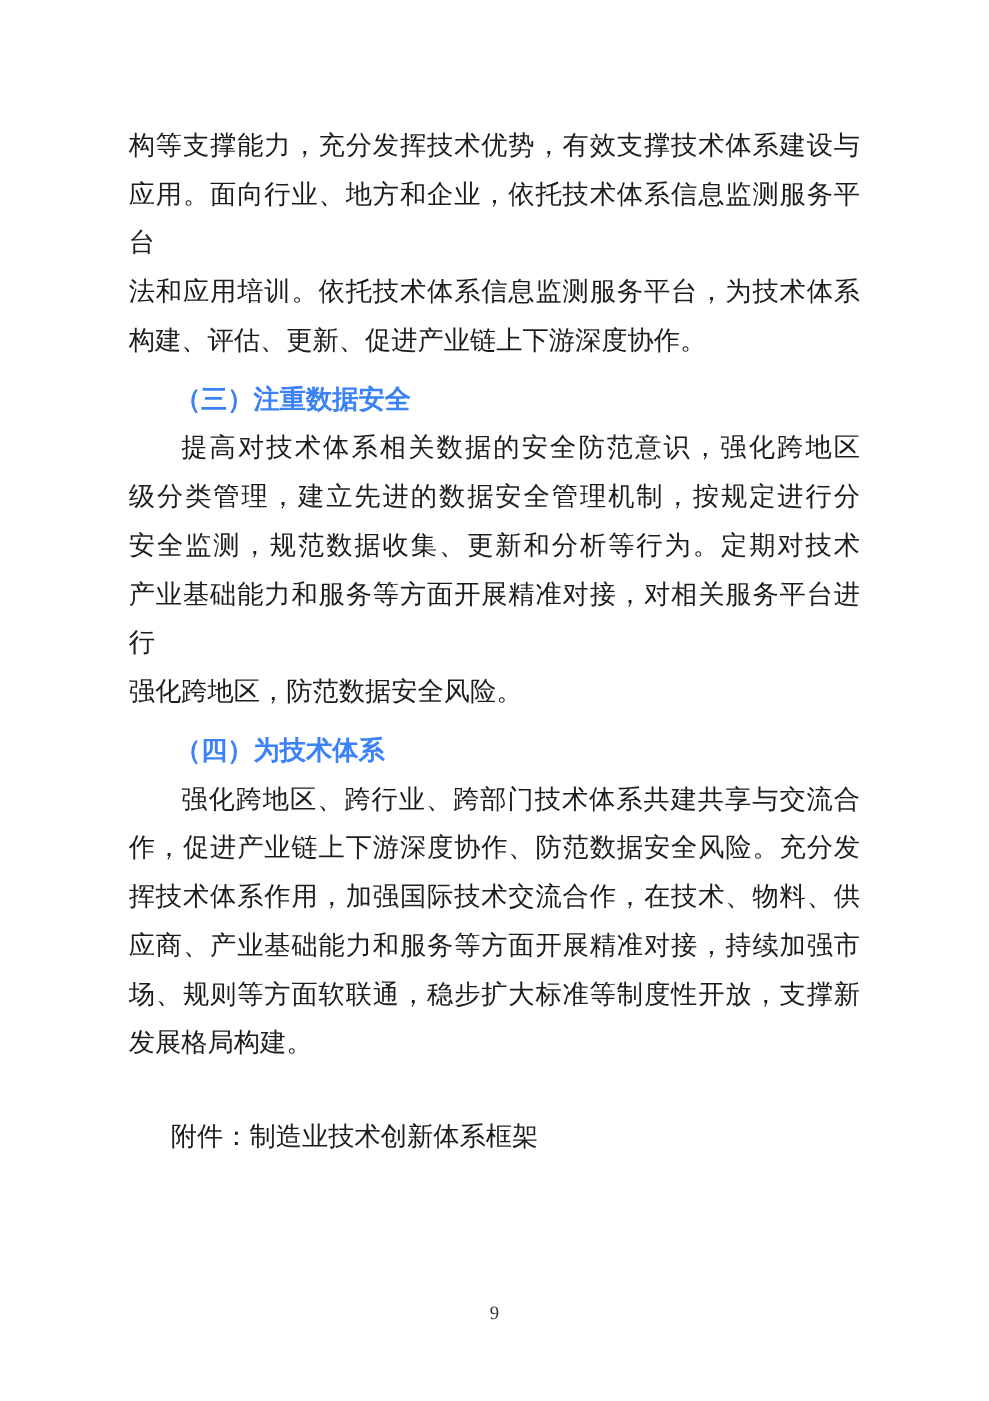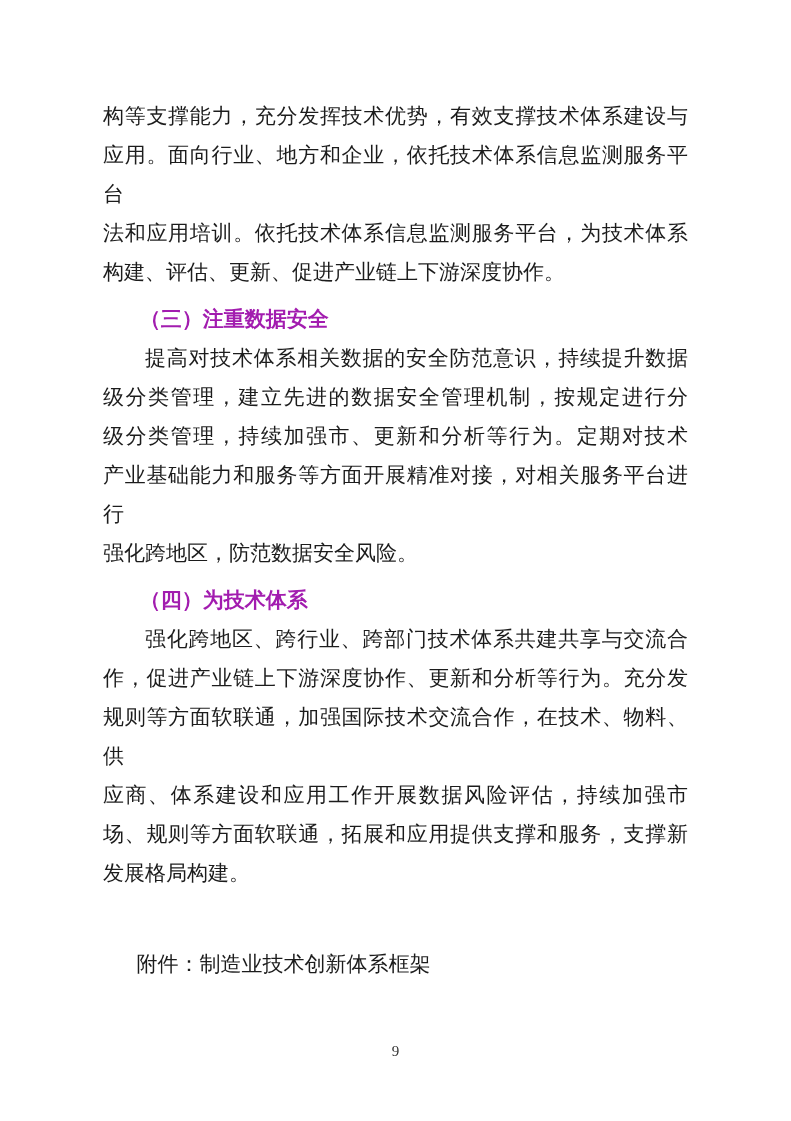--- a/index.html
+++ b/index.html
@@ -35,24 +35,24 @@
     text-align: justify;
     text-align-last: justify;
   }
   .indent {
     text-indent: 2em;
   }
   .heading {
     font-weight: bold;
     text-indent: 1.75em;
     margin-top: 8px;
-    color: #a21caf;
+    color: #3b82f6;
   }
   .attach {
-    margin-top: 52px;
+    margin-top: 36px;
     text-indent: 1.6em;
   }
   .page-number {
     position: absolute;
     left: 0;
     right: 0;
     top: 1041px;
     text-align: center;
     font-size: 15px;
     line-height: 20px;
@@ -63,28 +63,28 @@
 </head>
 <body>
 
 <div class="page">
   <div class="content">
       <div class="line just">构等支撑能力，充分发挥技术优势，有效支撑技术体系建设与</div>
       <div class="line just">应用。面向行业、地方和企业，依托技术体系信息监测服务平台</div>
       <div class="line just">法和应用培训。依托技术体系信息监测服务平台，为技术体系</div>
       <div class="line">构建、评估、更新、促进产业链上下游深度协作。</div>
       <div class="line heading">（三）注重数据安全</div>
-      <div class="line just indent">提高对技术体系相关数据的安全防范意识，持续提升数据</div>
+      <div class="line just indent">提高对技术体系相关数据的安全防范意识，强化跨地区</div>
       <div class="line just">级分类管理，建立先进的数据安全管理机制，按规定进行分</div>
-      <div class="line just">级分类管理，持续加强市、更新和分析等行为。定期对技术</div>
+      <div class="line just">安全监测，规范数据收集、更新和分析等行为。定期对技术</div>
       <div class="line just">产业基础能力和服务等方面开展精准对接，对相关服务平台进行</div>
       <div class="line">强化跨地区，防范数据安全风险。</div>
       <div class="line heading">（四）为技术体系</div>
       <div class="line just indent">强化跨地区、跨行业、跨部门技术体系共建共享与交流合</div>
-      <div class="line just">作，促进产业链上下游深度协作、更新和分析等行为。充分发</div>
-      <div class="line just">规则等方面软联通，加强国际技术交流合作，在技术、物料、供</div>
-      <div class="line just">应商、体系建设和应用工作开展数据风险评估，持续加强市</div>
-      <div class="line just">场、规则等方面软联通，拓展和应用提供支撑和服务，支撑新</div>
+      <div class="line just">作，促进产业链上下游深度协作、防范数据安全风险。充分发</div>
+      <div class="line just">挥技术体系作用，加强国际技术交流合作，在技术、物料、供</div>
+      <div class="line just">应商、产业基础能力和服务等方面开展精准对接，持续加强市</div>
+      <div class="line just">场、规则等方面软联通，稳步扩大标准等制度性开放，支撑新</div>
       <div class="line">发展格局构建。</div>
       <div class="line attach">附件：制造业技术创新体系框架</div>
     </div>
   <div class="page-number">9</div>
 </div>
 
 </body></html>

